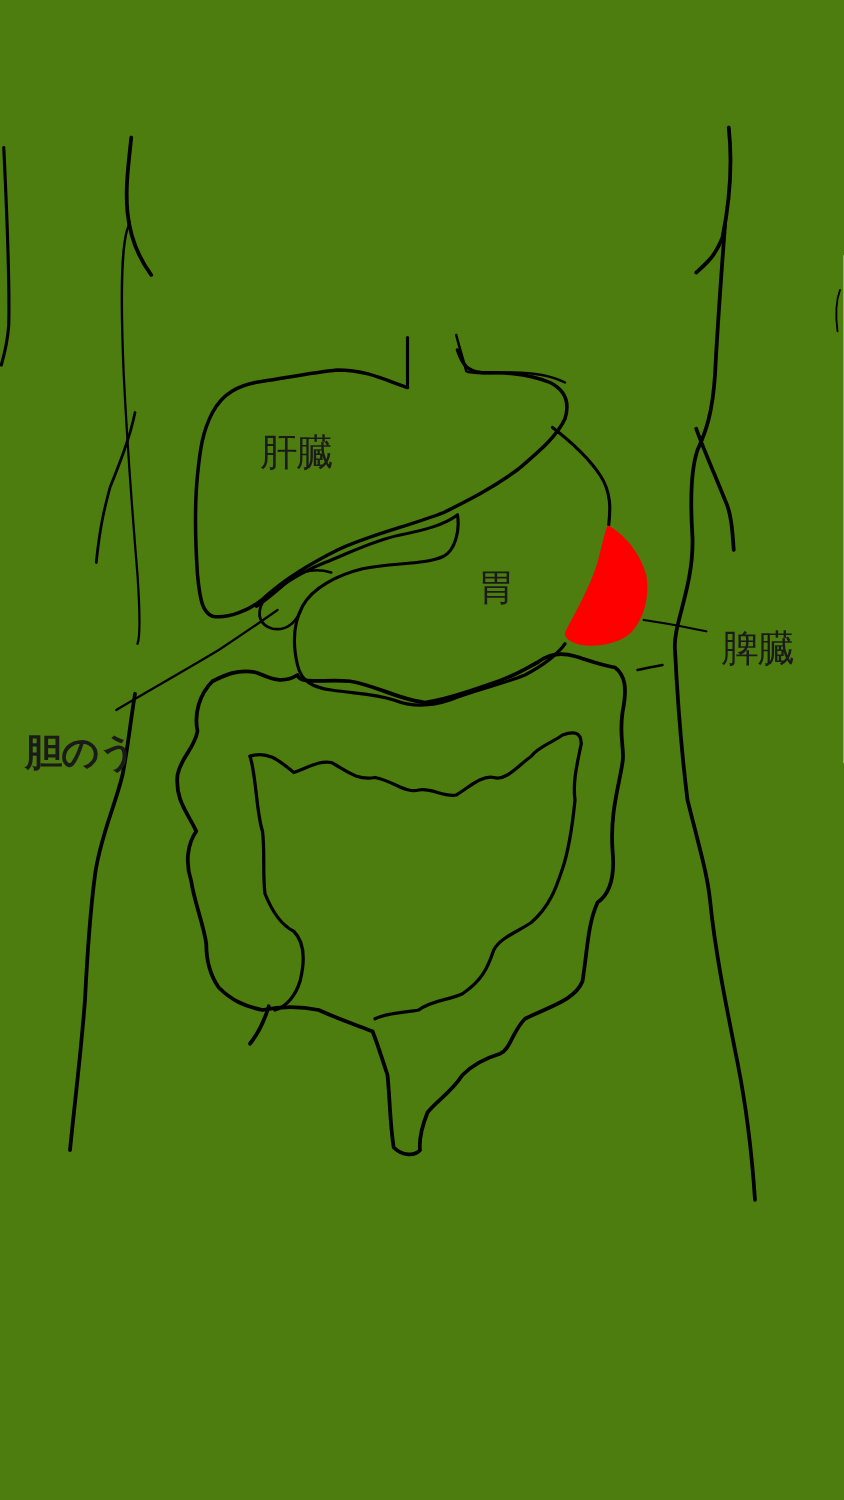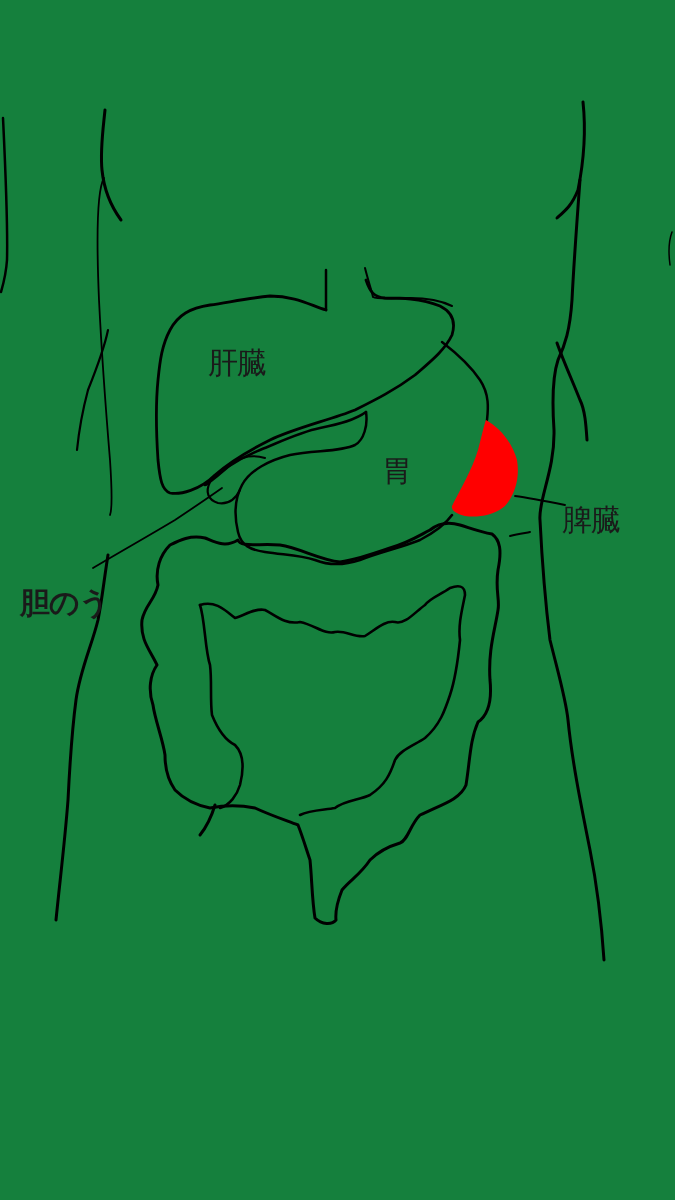--- a/index.html
+++ b/index.html
@@ -1,29 +1,29 @@
 <!DOCTYPE html>
 <html><head>
   <meta charset="utf-8">
   <style>
     html, body { margin: 0; padding: 0; background: #ffffff; }
-    .canvas { position: relative; width: 675px; height: 1200px; background: #15803d; overflow: hidden; }
+    .canvas { position: relative; width: 675px; height: 1200px; background: #4d7c0f; overflow: hidden; }
     svg.drawing { position: absolute; left: 0; top: 0; width: 675px; height: 1200px; }
     .label {
       position: absolute;
       font-family: "DejaVu Sans", sans-serif;
       font-size: 30px;
       color: #1a1a1a;
       line-height: 1;
       white-space: nowrap;
       letter-spacing: -1px;
     }
     .lbl-liver { left: 208px; top: 348px; }
     .lbl-stomach { left: 382px; top: 456px; }
-    .lbl-spleen { left: 562px; top: 505px; }
+    .lbl-spleen { left: 577px; top: 505px; }
     .lbl-gallbladder { left: 20px; top: 588px; font-weight: bold; }
   </style>
 </head>
 <body>
 
 <div class="canvas">
   <svg class="drawing" viewBox="0 0 675 1200" fill="none" stroke="#000" stroke-linecap="round" stroke-linejoin="round">
 
     <g>
       <path d="M3,118 C5,160 8,220 7,260 C6,275 3,285 1,292" stroke-width="2.5"></path>

